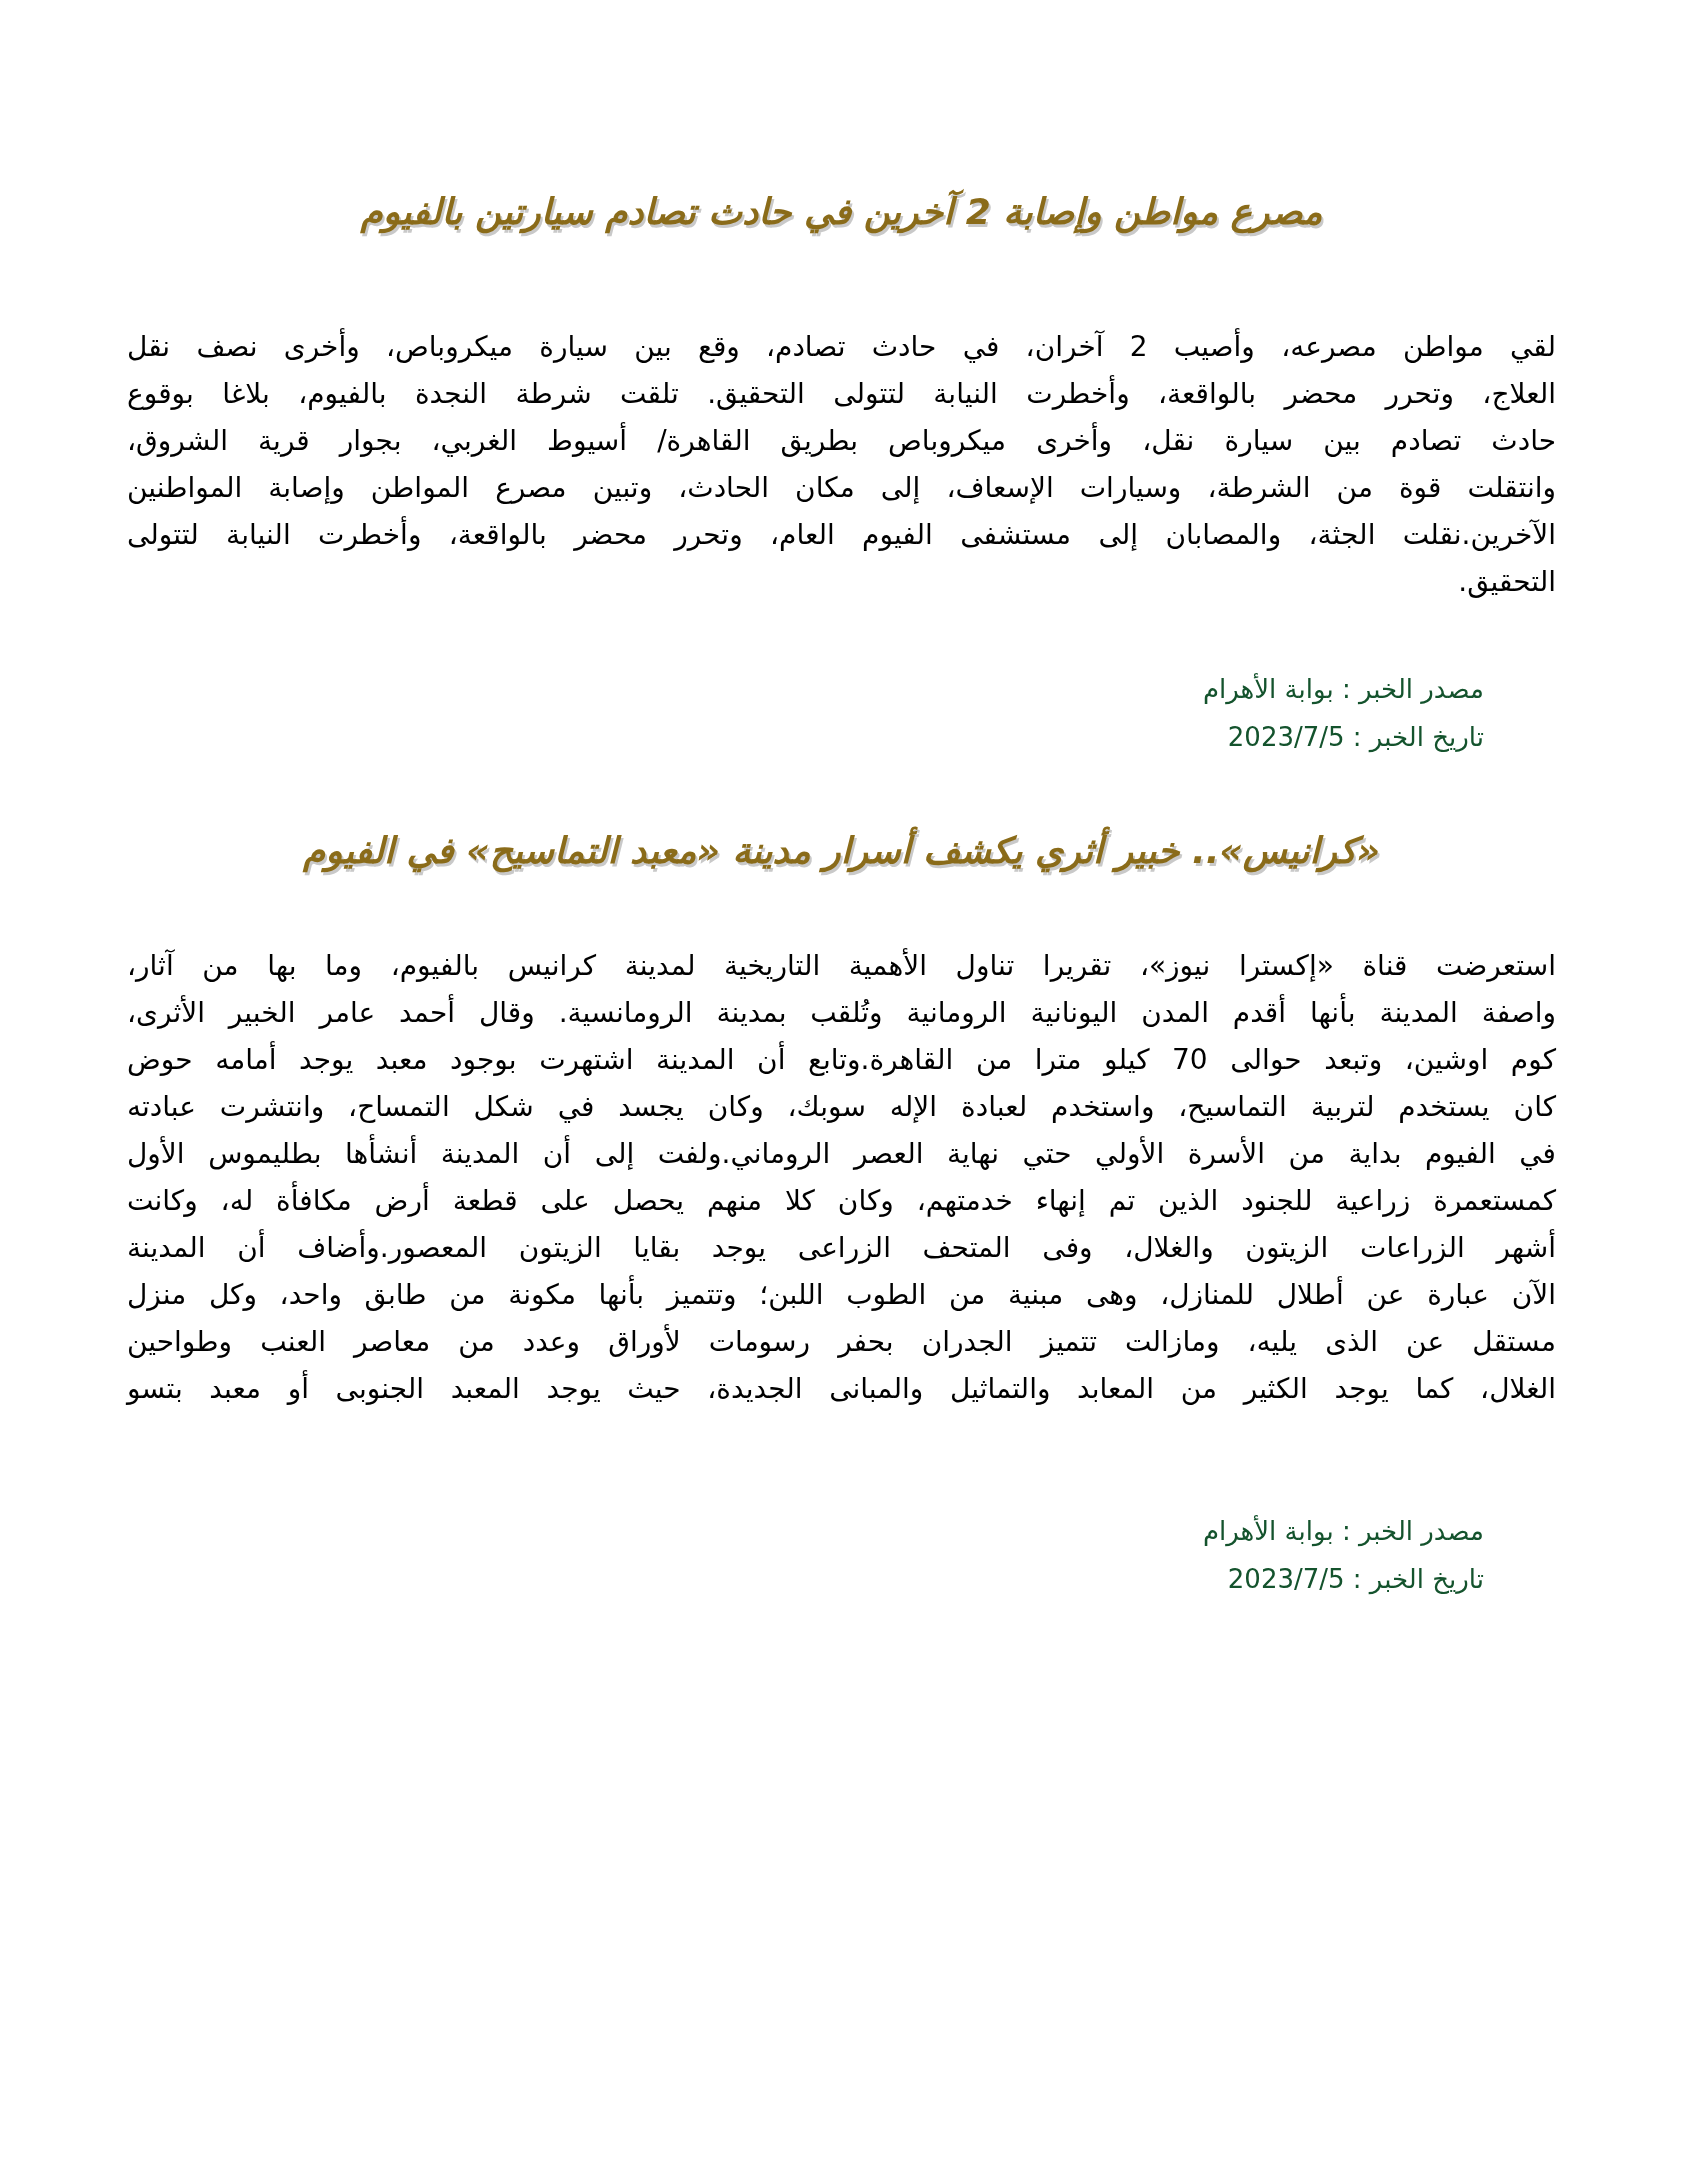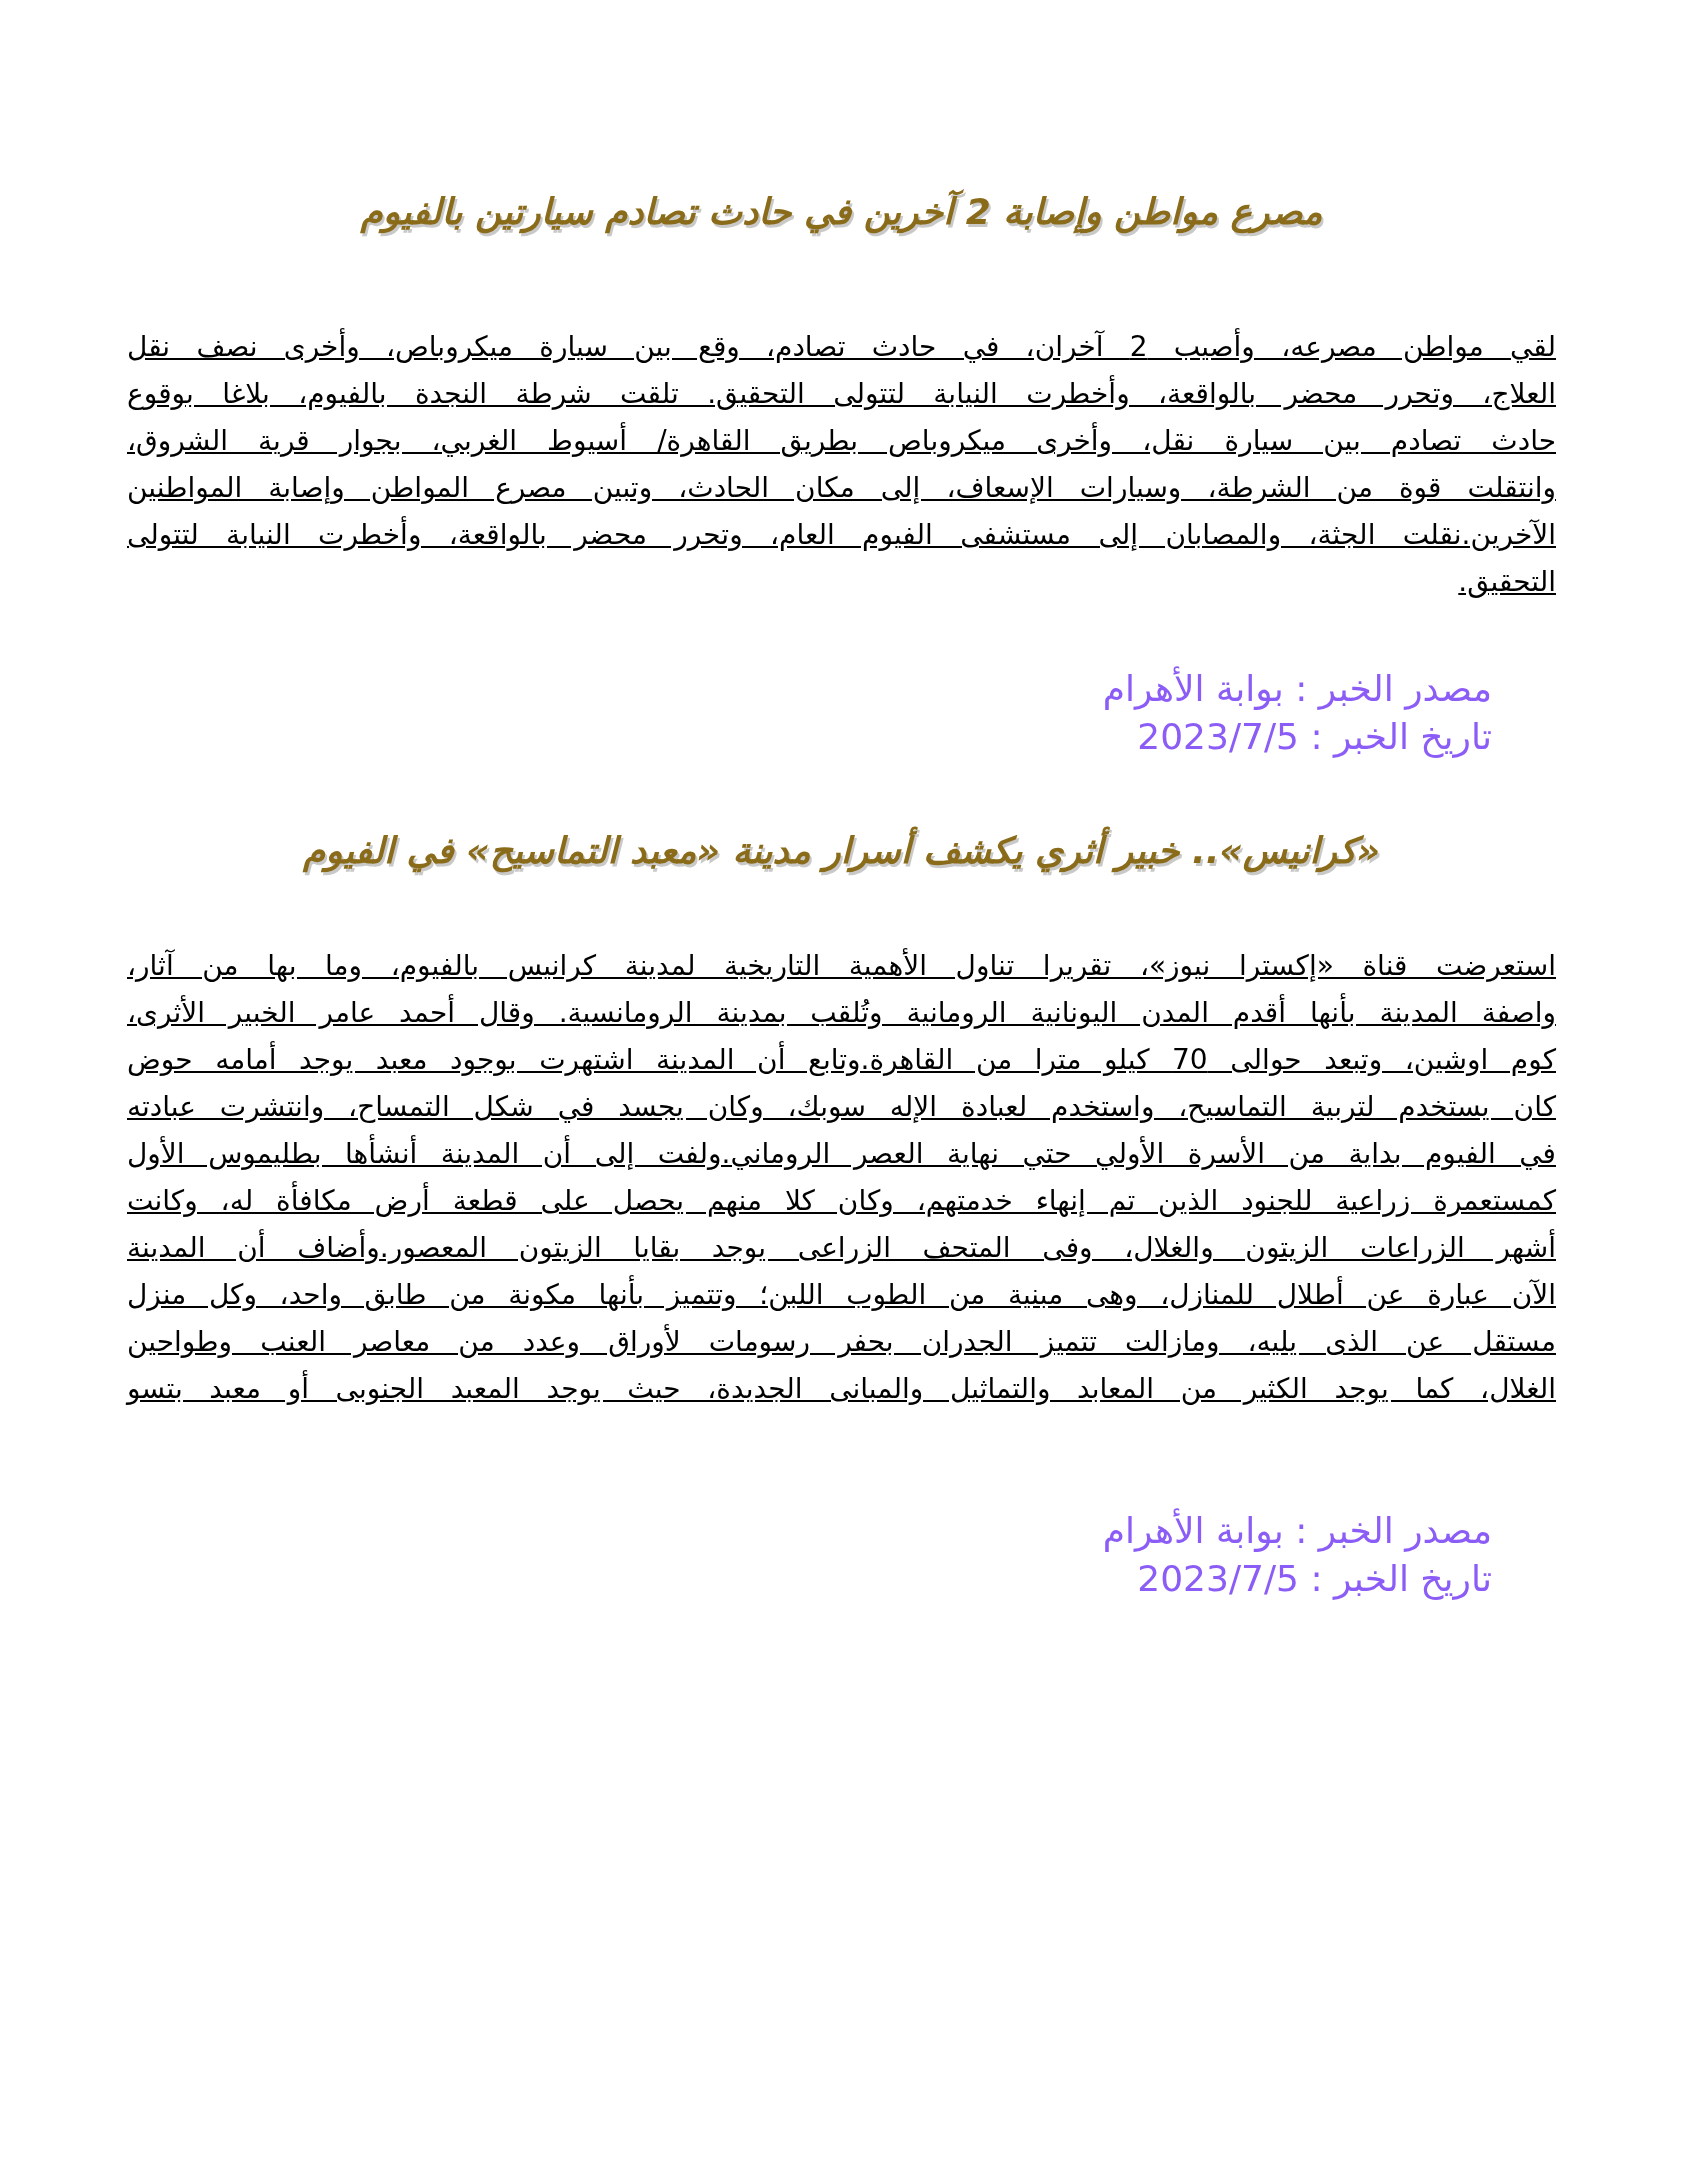--- a/index.html
+++ b/index.html
@@ -30,33 +30,32 @@
     right: 127px;
     left: 127px;
   }
   .body-line {
     font-size: 28px;
     line-height: 47px;
     color: #000000;
     text-align: justify;
     text-align-last: justify;
     white-space: nowrap;
-    text-decoration: underline;
   }
   .body-line.last {
     text-align-last: right;
     white-space: normal;
   }
   .source-block {
     position: absolute;
-    right: 191px;
+    right: 199px;
     text-align: right;
-    font-size: 36px;
+    font-size: 26px;
     line-height: 48px;
-    color: #8b5cf6;
+    color: #14532d;
   }
 </style>
 </head>
 <body>
 
 <div class="page">
 
   <section>
     <h1 class="headline" style="top:191px;">مصرع مواطن وإصابة 2 آخرين في حادث تصادم سيارتين بالفيوم</h1>
 

